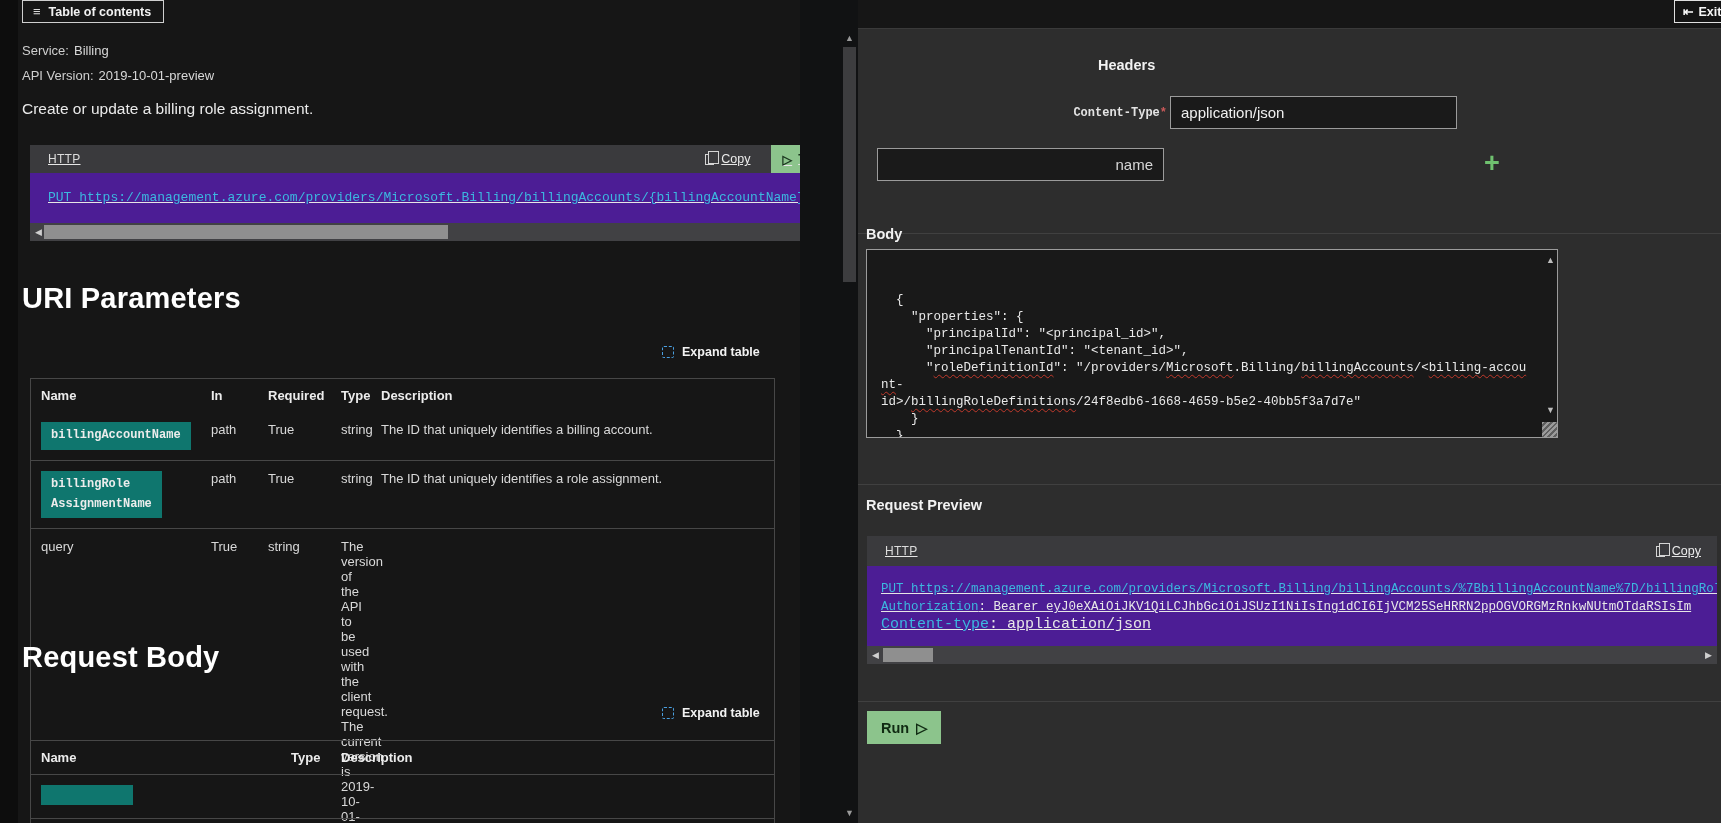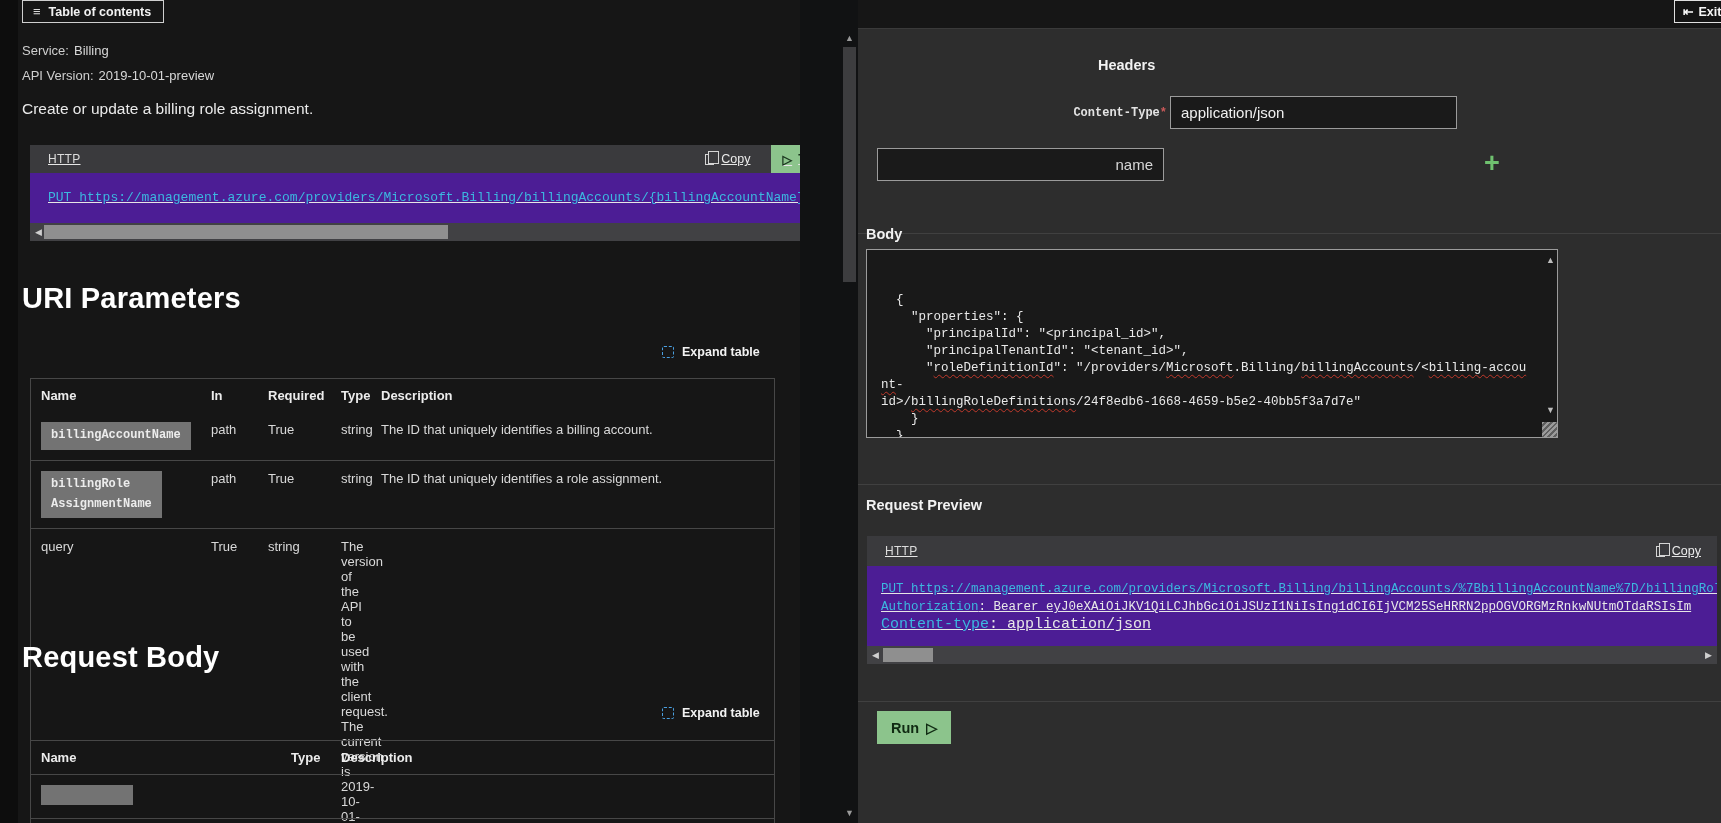--- a/index.html
+++ b/index.html
@@ -46,21 +46,21 @@
   .expand-ic{width:12px;height:12px;border:1px dashed #4a9fe0;border-radius:2px;}
 
   
   .ptable{border:1px solid #474747;font-size:13px;color:#d9d9d9;}
   .prow{display:grid;border-top:1px solid #474747;}
   .prow:first-child{border-top:none;}
   .uri-grid{grid-template-columns:170px 57px 73px 40px 1fr;}
   .body-grid{grid-template-columns:250px 50px 1fr;}
   .pcell{padding:10px 10px 10px 10px;}
   .phead .pcell{font-weight:bold;color:#ececec;padding-top:9px;padding-bottom:9px;}
-  .chip{display:inline-block;background:#737373;color:#ececec;font-family:"Liberation Mono","DejaVu Sans Mono",monospace;
+  .chip{display:inline-block;background:#0f766e;color:#ececec;font-family:"Liberation Mono","DejaVu Sans Mono",monospace;
     font-size:12px;font-weight:bold;padding:4px 10px;white-space:pre-line;line-height:1.65;}
 
   
   .vs-arrow{position:absolute;font-size:9px;color:#9a9a9a;line-height:10px;cursor:pointer;}
   #doc-scroll-thumb{left:800px;top:46px;width:15px;height:76px;background:#707070;cursor:pointer;}
   #gap{left:800px;top:0;width:58px;height:823px;background:#111213;}
   #panel-scroll-thumb{left:843px;top:47px;width:13px;height:235px;background:#3d3d3f;cursor:pointer;}
 
   
   #try-panel{left:858px;top:28px;width:863px;height:795px;background:#2d2d2d;border-top:1px solid #3a3a3a;}
@@ -250,21 +250,21 @@
         </div>
       <div class="hscroll">
         <span class="hs-arrow" style="left:5px;">◀</span>
         <div class="hs-thumb" style="left:16px;width:50px;"></div>
         <span class="hs-arrow" style="right:5px;">▶</span>
       </div>
     </div>
 
     <div class="divider" style="top:672px;"></div>
 
-    <button id="run-btn" style="left:19px;top:682px;">
+    <button id="run-btn" style="left:9px;top:682px;">
       <span>Run</span>
       <span>▷</span>
     </button>
   </div>
 
   <button id="exit-focus-btn">
     <span>⇤</span>
     <span>Exit focus mode</span>
   </button>
 

